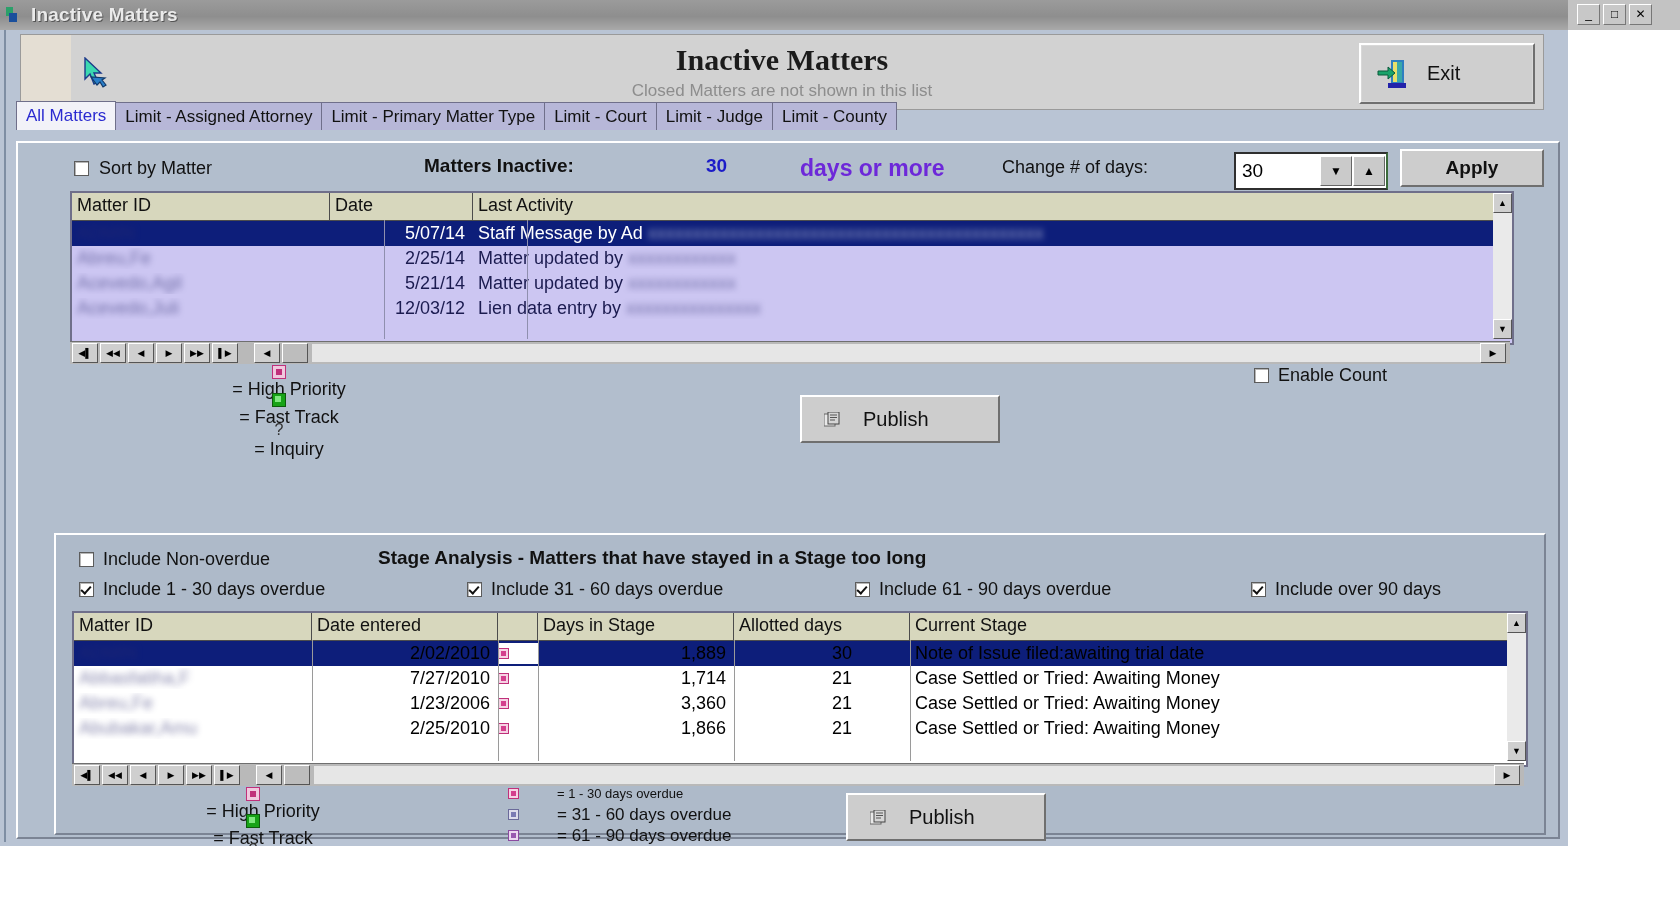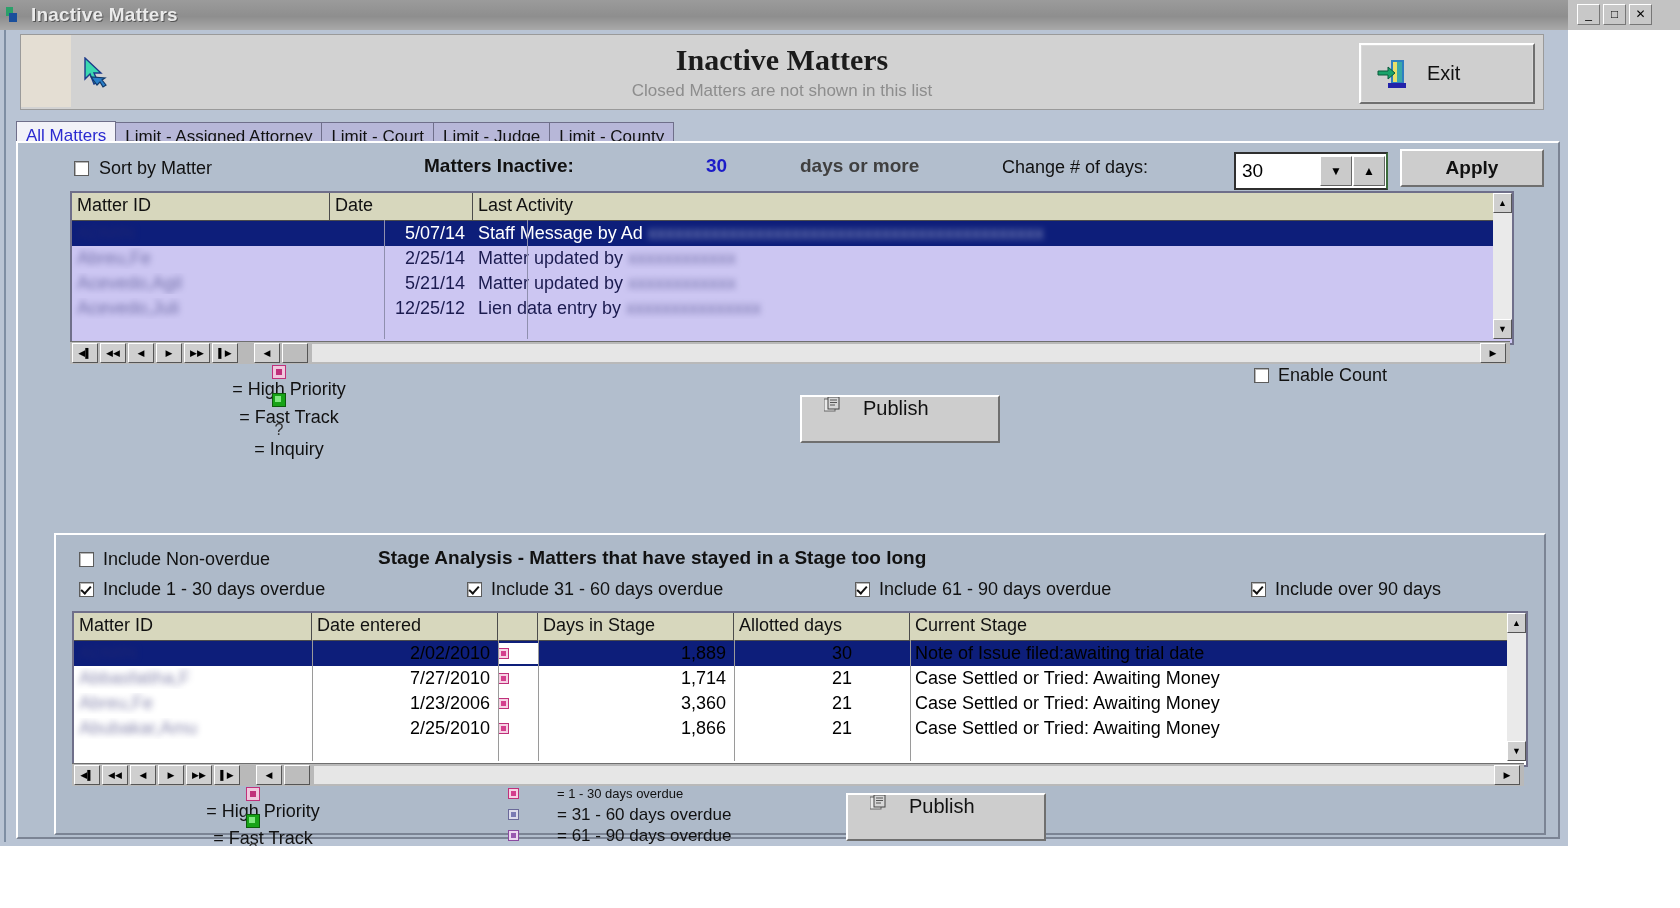--- a/index.html
+++ b/index.html
@@ -36,40 +36,40 @@
               font-family:"Liberation Serif",serif;font-size:30px;font-weight:bold;color:#1b1b1b;}
   #sub-title{position:absolute;left:0;top:46px;width:1522px;text-align:center;
              font-size:17px;color:#8d8d8d;}
   #exit-btn{position:absolute;right:8px;top:8px;width:172px;height:57px;background:#cfcfcf;
             border:2px solid #fff;border-right-color:#6f6f6f;border-bottom-color:#6f6f6f;
             box-shadow:inset 0 0 0 1px #d8d8d8;display:flex;align-items:center;cursor:pointer;}
   #exit-icon{width:34px;height:32px;margin-left:14px;position:relative;flex:0 0 auto;}
   #exit-label{margin-left:18px;font-size:20px;color:#111;}
 
   
-  #tabstrip{position:absolute;left:10px;top:92px;width:1540px;height:28px;display:flex;align-items:flex-end;}
+  #tabstrip{position:absolute;left:10px;top:72px;width:1540px;height:28px;display:flex;align-items:flex-end;}
   .tab{height:27px;padding:0 9px;display:flex;align-items:center;font-size:17px;color:#111;
        background:#b7b7d8;border:1px solid #6f6f8a;border-bottom:none;margin-right:-1px;cursor:pointer;}
   .tab.active{background:#f2f2f8;color:#2a2ad0;font-weight:normal;height:28px;}
 
   
   #tabpage{position:absolute;left:10px;top:111px;width:1540px;height:694px;background:#b2becd;
            border:2px solid #fff;border-right-color:#7b8494;border-bottom-color:#7b8494;}
 
   
   #filterbar{position:absolute;left:0;top:0;width:1536px;height:54px;}
   .cb{width:13px;height:13px;background:#fff;border:1px solid #5c5c5c;
       box-shadow:inset 1px 1px 0 #b6b6b6;display:inline-block;position:relative;vertical-align:middle;cursor:pointer;}
   .cb.checked::after{content:"";position:absolute;left:3px;top:1px;width:4px;height:8px;
       border:solid #101010;border-width:0 2px 2px 0;transform:rotate(42deg);}
   #sort-row{position:absolute;left:56px;top:15px;display:flex;align-items:center;}
   #sort-label{margin-left:10px;font-size:18px;color:#111;}
   #mi-label{position:absolute;left:406px;top:12px;font-size:19px;font-weight:bold;color:#111;}
   #mi-count{position:absolute;left:688px;top:12px;font-size:19px;font-weight:bold;color:#1b1bc8;}
-  #mi-days{position:absolute;left:782px;top:12px;font-size:19px;font-weight:bold;color:#404040;}
+  #mi-days{position:absolute;left:782px;top:12px;font-size:23px;font-weight:bold;color:#6d28d9;}
   #chg-label{position:absolute;left:984px;top:14px;font-size:18px;color:#111;}
   #spin{position:absolute;left:1216px;top:9px;width:150px;height:34px;background:#fff;
         border:2px solid #2f2f2f;border-right-color:#3b6b3b;display:flex;align-items:center;}
   #spin-val{margin-left:6px;font-size:19px;color:#000;flex:1;}
   .spin-btn{width:30px;height:28px;background:#cacaca;border:1px solid #fff;
             border-right-color:#666;border-bottom-color:#666;display:flex;align-items:center;
             justify-content:center;font-size:12px;color:#000;cursor:pointer;margin-right:1px;}
   #apply-btn{position:absolute;left:1382px;top:6px;width:140px;height:34px;background:#cdcdcd;
              border:2px solid #fff;border-right-color:#6f6f6f;border-bottom-color:#6f6f6f;
              font-size:19px;font-weight:bold;color:#111;display:flex;align-items:center;
@@ -108,21 +108,21 @@
   .vsb-track{flex:1;background:#eaeaea;}
 
   
   .legrow{display:flex;align-items:center;height:28px;flex-direction:column;}
   .legicon{width:14px;height:14px;margin-left:14px;flex:0 0 auto;}
   .legtext{margin-left:34px;font-size:18px;color:#111;}
   .legq{width:14px;margin-left:14px;text-align:center;font-size:16px;color:#333;flex:0 0 auto;}
 
   
   .pubbtn{background:#cdcdcd;border:2px solid #fff;border-right-color:#6f6f6f;
-          border-bottom-color:#6f6f6f;display:flex;align-items:flex-start;cursor:pointer;}
+          border-bottom-color:#6f6f6f;display:flex;align-items:center;cursor:pointer;}
   .pub-ico{width:17px;height:15px;margin-left:22px;position:relative;flex:0 0 auto;}
   .pub-lab{margin-left:22px;font-size:20px;color:#111;}
 
   
   #stagepanel{position:absolute;left:36px;top:390px;width:1488px;height:298px;background:#aebac9;
               border:2px solid #fff;border-right-color:#7b8494;border-bottom-color:#7b8494;}
   #stage-title{position:absolute;left:322px;top:12px;font-size:19px;font-weight:bold;color:#111;}
   .stg-cb{position:absolute;display:flex;align-items:center;}
   .stg-cb span{margin-left:9px;font-size:18px;color:#111;}
 
@@ -172,20 +172,23 @@
     </div>
 
     <div id="tabstrip">
       <div class="tab active">
           <span>All Matters</span>
         </div>
       <div class="tab">
           <span>Limit - Assigned Attorney</span>
         </div>
       <div class="tab">
+          <span>Limit - Primary Matter Type</span>
+        </div>
+      <div class="tab">
           <span>Limit - Court</span>
         </div>
       <div class="tab">
           <span>Limit - Judge</span>
         </div>
       <div class="tab">
           <span>Limit - County</span>
         </div>
     </div>
 
@@ -227,21 +230,21 @@
           <div class="gc num" style="width:143px">2/25/14</div>
           <div class="gc" style="width:1016px"><span>Matter updated by </span><span class="redact">xxxxxxxxxxxx</span></div>
         </div>
         <div class="grow">
           <div class="gc" style="width:258px"><span class="redact">Acevedo,Agil</span></div>
           <div class="gc num" style="width:143px">5/21/14</div>
           <div class="gc" style="width:1016px"><span>Matter updated by </span><span class="redact">xxxxxxxxxxxx</span></div>
         </div>
         <div class="grow">
           <div class="gc" style="width:258px"><span class="redact">Acevedo,Juli</span></div>
-          <div class="gc num" style="width:143px">12/25/12</div>
+          <div class="gc num" style="width:143px">12/03/12</div>
           <div class="gc" style="width:1016px"><span>Lien data entry by </span><span class="redact">xxxxxxxxxxxxxxx</span></div>
         </div>
 
         <div id="g1-vsep2"></div>
         <div id="g1-vsep"></div>
 
         <div class="vsb" style="height:146px">
           <div class="vsb-btn">▲</div>
           <div class="vsb-track"></div>
           <div class="vsb-btn">▼</div>

